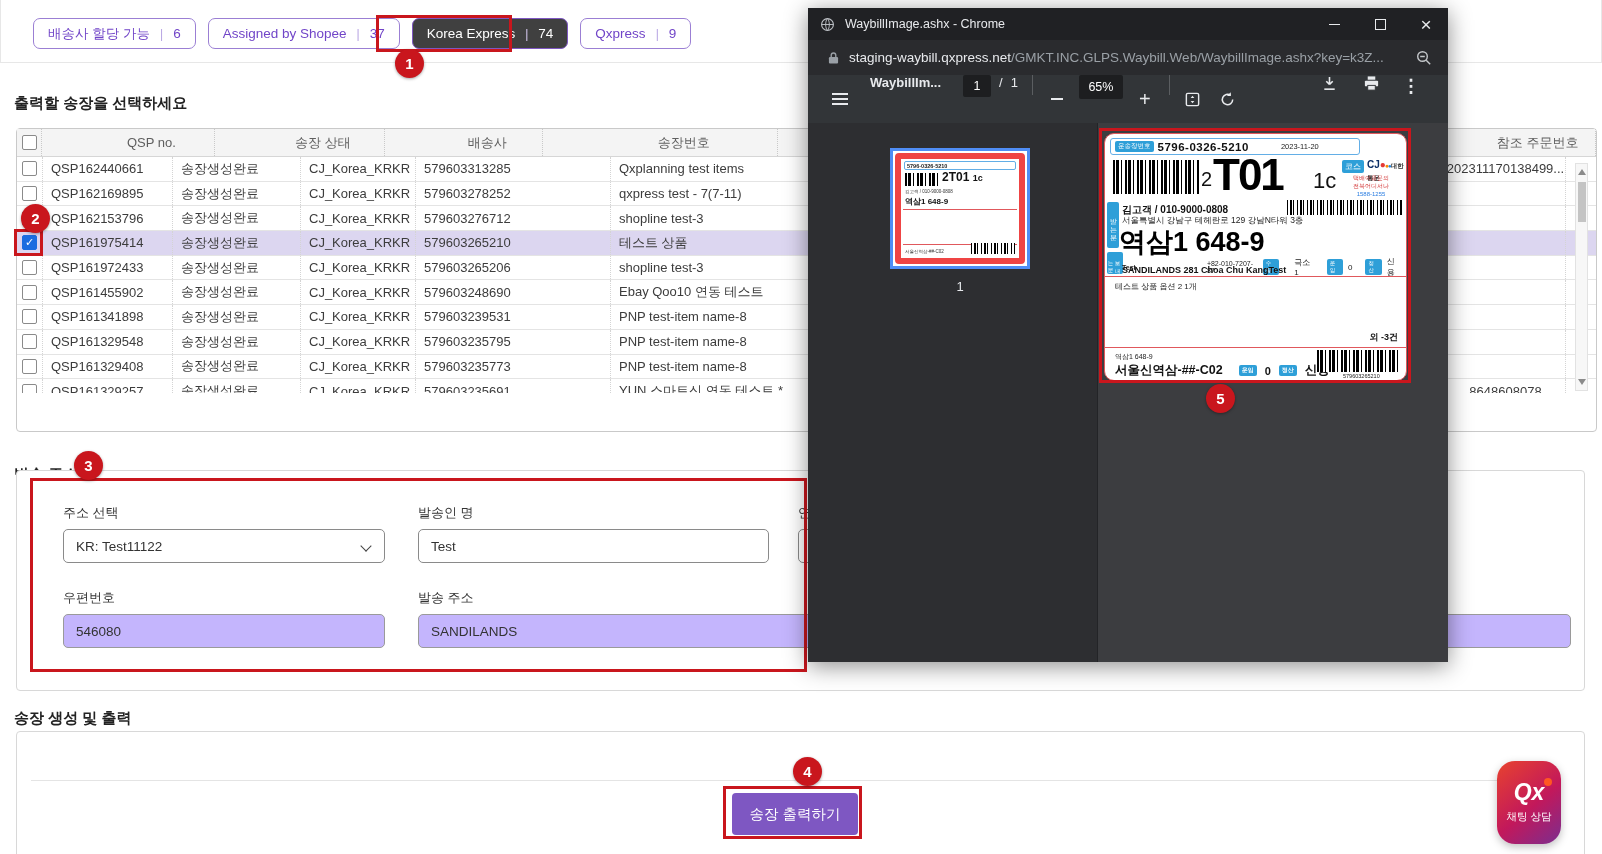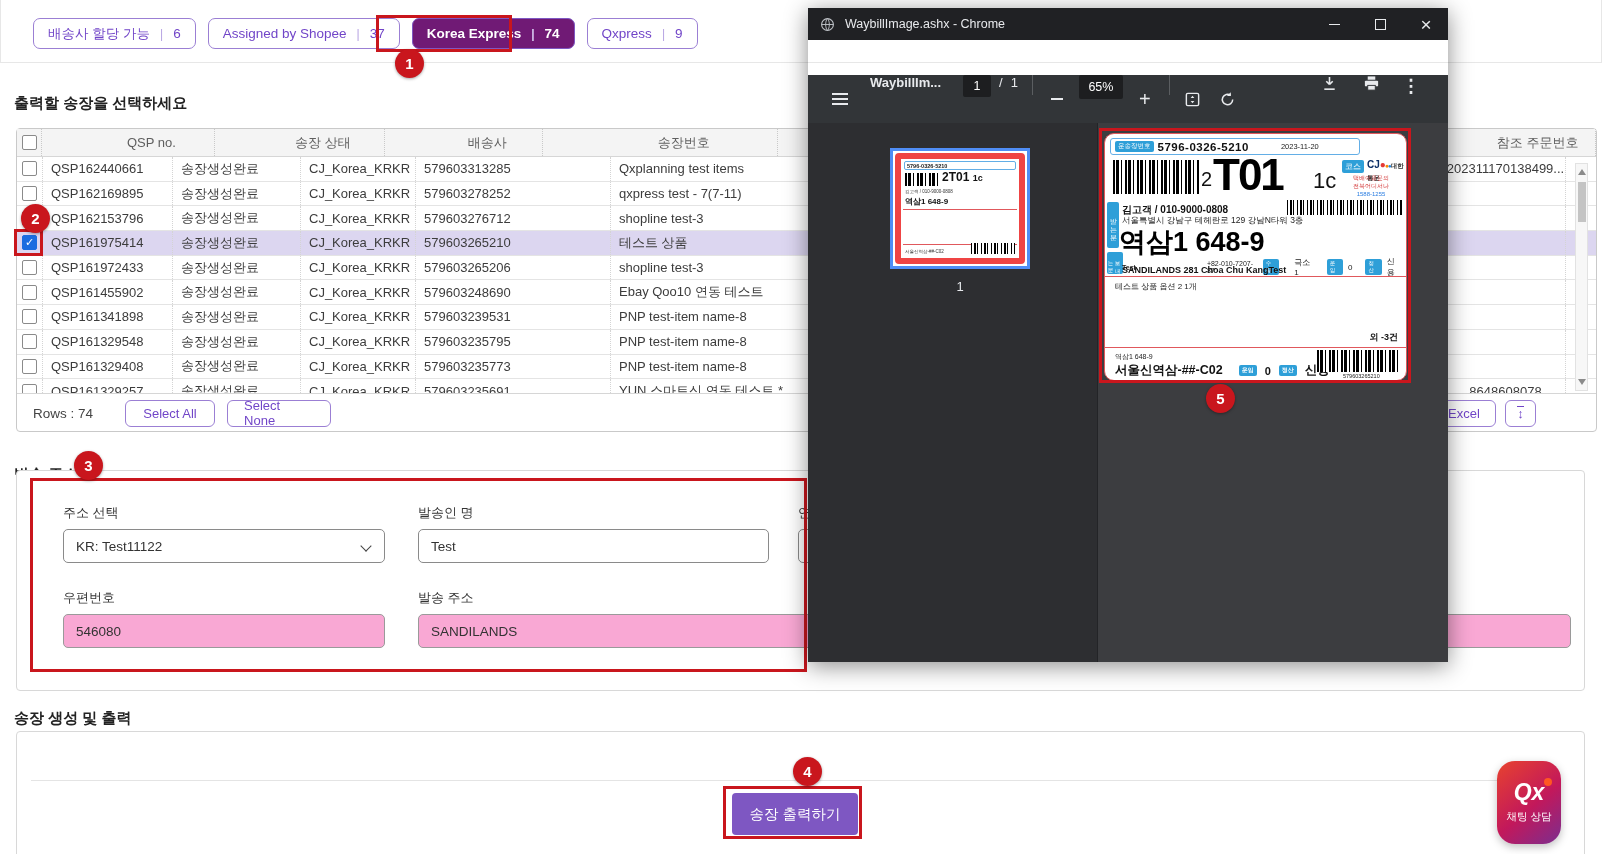--- a/index.html
+++ b/index.html
@@ -6,21 +6,21 @@
   html,body { width:1602px; height:854px; overflow:hidden; background:#fff;
     font-family:"Liberation Sans", sans-serif; position:relative; }
   .abs { position:absolute; }
 
   
   .topbar { left:0; top:0; width:1602px; height:63px; border:1px solid #e7e7e7; border-top:none; background:#fff; }
   .tabs { position:absolute; left:32px; top:18px; display:flex; gap:12px; }
   .tab { height:31px; border:1px solid #9b7fd4; border-radius:7px; color:#7145c8;
     font-size:13.5px; display:flex; align-items:center; padding:0 14px; gap:10px; background:#fff; cursor:pointer; }
   .tab .sep { color:#b6a3e2; font-size:12px; }
-  .tab.active { background:#701a75; border-color:#7e57c2; color:#fff; font-weight:bold; }
+  .tab.active { background:#404040; border-color:#7e57c2; color:#fff; font-weight:normal; }
   .tab.active .sep { color:#d8cbf2; }
 
   .section-title { font-size:15px; font-weight:bold; color:#222;margin-top:8px; }
 
   
   .table-panel { left:16px; top:128px; width:1581px; height:304px; border:1px solid #c9c9c9; border-radius:4px; background:#fff; }
   .thead { position:absolute; left:0; top:0; right:0; height:28px; background:#f4f4f4;
     border-bottom:1px solid #d6d6d6; display:flex;gap:47px; }
   .th { font-size:13px; color:#5f5f5f; display:flex; align-items:center; justify-content:center;
     border-right:1px dotted #c9c9c9; height:100%; }
@@ -45,21 +45,21 @@
   .vscroll .up, .vscroll .down { position:absolute; left:2px; width:7px; height:0; border-left:4px solid transparent; border-right:4px solid transparent; }
   .vscroll .up { top:5px; border-bottom:6px solid #8b8b8b; }
   .vscroll .down { bottom:5px; border-top:6px solid #8b8b8b; }
   .vscroll .thumb { position:absolute; left:1.5px; top:18px; width:8px; height:40px; background:#c4c4c4; }
 
   
   .form-panel { left:16px; top:470px; width:1569px; height:221px; border:1px solid #d8d8d8; border-radius:4px; background:#fff; }
   .flabel { position:absolute; font-size:13px; color:#333; }
   .finput { position:absolute; height:34px; border:1px solid #8a8a8a; border-radius:5px; background:#fff;
     font-size:13.5px; color:#333; display:flex; align-items:center; padding:0 12px; }
-  .finput.readonly { background:#f9a8d4; border-color:#9a9a9a; }
+  .finput.readonly { background:#c4b5fd; border-color:#9a9a9a; }
   .chev { position:absolute; right:14px; top:12px; width:8px; height:8px; border-right:1.6px solid #444;
     border-bottom:1.6px solid #444; transform:rotate(45deg); }
 
   
   .print-panel { left:16px; top:731px; width:1569px; height:140px; border:1px solid #d8d8d8; border-radius:4px 4px 0 0; background:#fff; }
   .divider { position:absolute; left:14px; top:48px; width:1507px; border-top:1px solid #e4e4e4; }
   .print-btn { position:absolute; left:715px; top:61px; width:126px; height:42px; background:#7e57c2; color:#fff;
     border:none; border-radius:4px; font-size:14.5px; font-family:"Liberation Sans",sans-serif; cursor:pointer; }
 
   
@@ -261,29 +261,20 @@
         <div class="td c5">YUN 스마트신 연동 테스트 *</div>
         <div class="td c6"></div>
         <div class="td c7">8648608078</div>
       </div>
     </div>
   <div class="vscroll">
     <span class="up"></span>
     <span class="thumb"></span>
     <span class="down"></span>
   </div>
-  <div class="tfoot">
-    <span class="rows-label">Rows : 74</span>
-    <span class="btn-outline" style="margin-left:32px; width:90px;">Select All</span>
-    <span class="btn-outline" style="margin-left:12px; width:104px;">Select None</span>
-    <span class="btn-outline" style="position:absolute; right:100px; width:64px;">Excel</span>
-    <span class="btn-outline" style="position:absolute; right:60px; width:31px; padding:0;">
-      <span style="font-size:13px; border-top:1.5px solid #7145c8; line-height:1;">↕</span>
-    </span>
-  </div>
 </div>
 
 <div class="abs section-title" style="left:14px; top:457px;">발송 주소</div>
 
 <div class="abs form-panel">
   <span class="flabel" style="left:46px; top:33px;">주소 선택</span>
   <div class="finput" style="left:46px; top:58px; width:322px;">
     <span>KR: Test11122</span>
     <span class="chev"></span>
   </div>
@@ -319,20 +310,32 @@
     <span class="wtitle">WaybillImage.ashx - Chrome</span>
     <span class="winctl" style="right:94px;">
         <span style="width:11px; border-top:1.6px solid #e8eaed;"></span>
       </span>
     <span class="winctl" style="right:48px;">
         <span style="width:11px; height:11px; border:1.6px solid #e8eaed;"></span>
       </span>
     <span class="winctl" style="right:2px;">
         <span style="color:#e8eaed; font-size:19px; line-height:1;">×</span>
       </span>
+  </div>
+  <div class="urlbar">
+    <svg style="margin-left:20px; margin-right:10px;" width="11" height="14" viewBox="0 0 12 14">
+      <rect x="1" y="6" width="10" height="7" rx="1.2" fill="#9aa0a6"></rect>
+      <path d="M3.5 6V4a2.5 2.5 0 0 1 5 0v2" stroke="#9aa0a6" stroke-width="1.5" fill="none"></path>
+    </svg>
+    <span class="url-host">staging-waybill.qxpress.net</span>
+      <span class="url-path">/GMKT.INC.GLPS.Waybill.Web/WaybillImage.ashx?key=k3Z...</span>
+    <svg style="position:absolute; right:16px;" width="16" height="16" viewBox="0 0 16 16">
+      <circle cx="6.5" cy="6.5" r="4.8" stroke="#c4c7ca" stroke-width="1.4" fill="none"></circle>
+      <path d="M10.2 10.2 L14.2 14.2 M4.2 6.5h4.6" stroke="#c4c7ca" stroke-width="1.4"></path>
+    </svg>
   </div>
   <div class="pdfbar">
     <span class="icon-btn" style="margin-left:24px; flex-direction:column; gap:3px;">
       <span style="width:16px; border-top:2px solid #e8eaed;"></span>
       <span style="width:16px; border-top:2px solid #e8eaed;"></span>
       <span style="width:16px; border-top:2px solid #e8eaed;"></span>
     </span>
     <span style="margin-left:22px; font-size:13px; font-weight:bold;">WaybillIm...</span>
     <span class="darkbox" style="margin-left:22px; width:28px; height:22px;">1</span>
     <span style="margin-left:8px; font-size:13px;">/</span>

